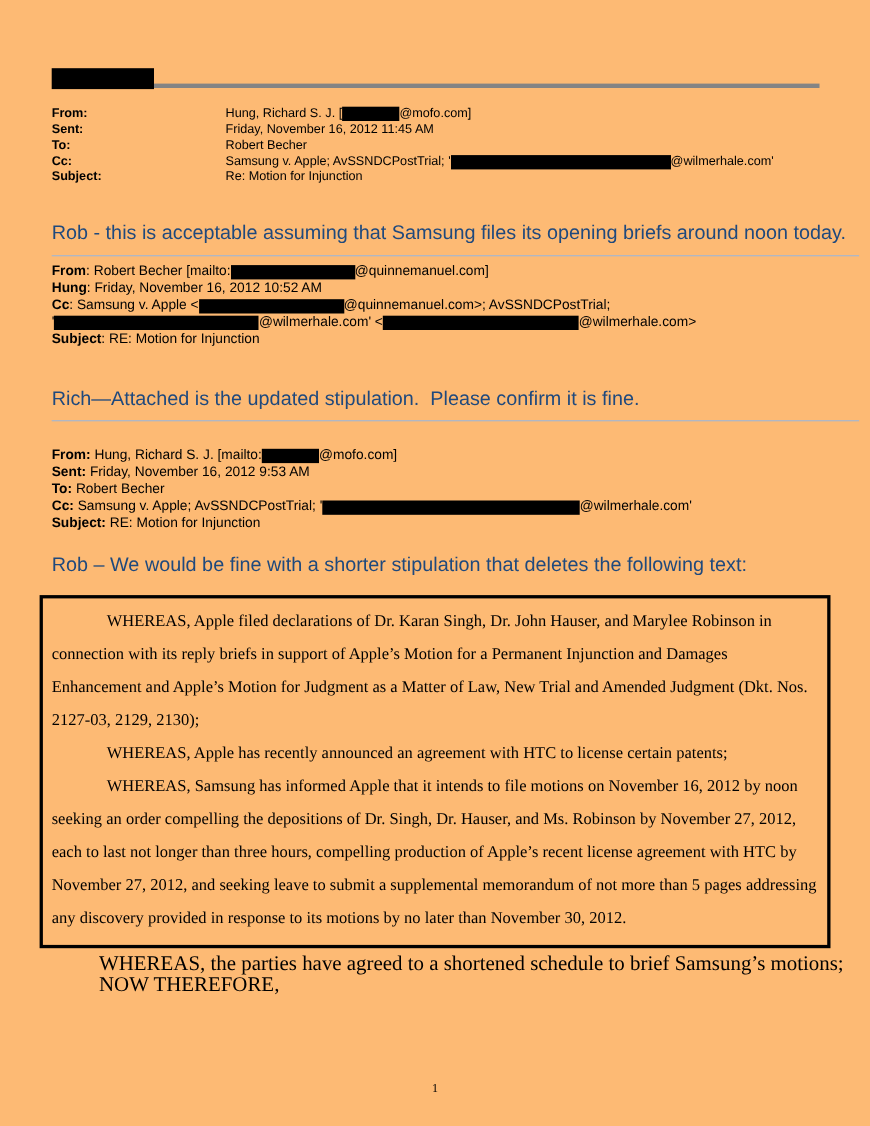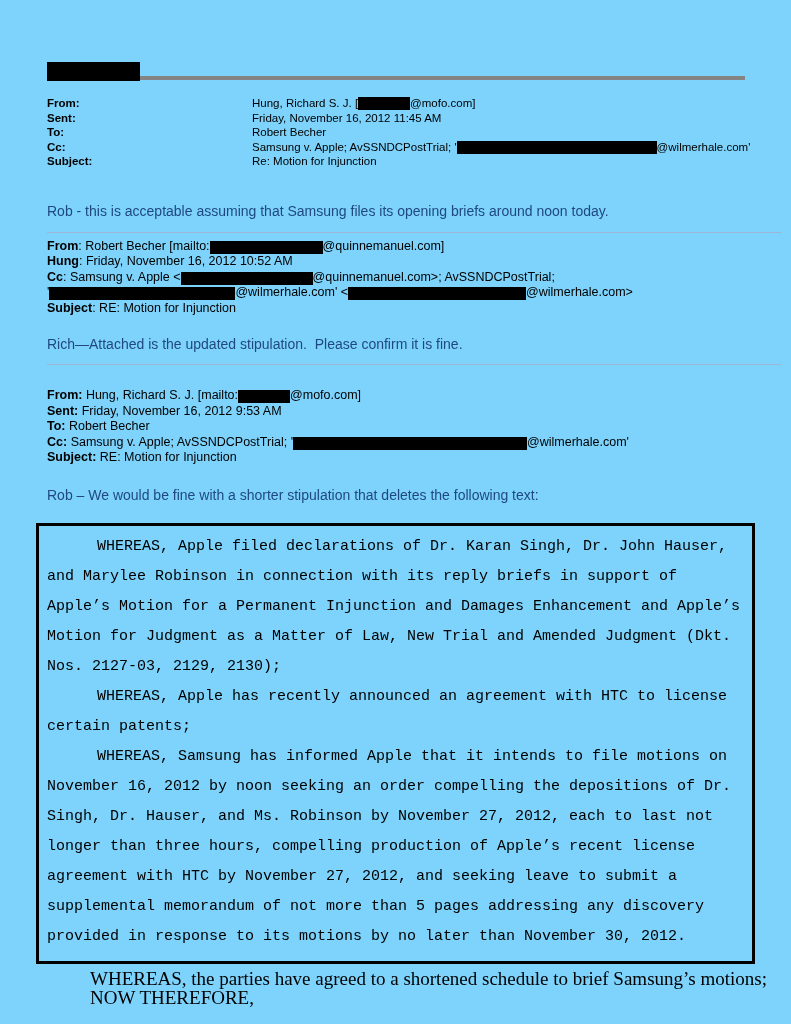--- a/index.html
+++ b/index.html
@@ -1,65 +1,65 @@
 <!DOCTYPE html>
 <html><head>
 <meta charset="utf-8">
 <style>
   html,body{margin:0;padding:0;background:#ffffff;}
   .page{
     position:relative;
     width:791px;height:1024px;
-    background:#7dd3fc;
+    background:#fdba74;
     overflow:hidden;
     box-sizing:border-box;
     padding:62px 10px 0 47px;
     font-family:"Liberation Sans",sans-serif;
     color:#000;
   }
   
   .topbar-row{display:flex;align-items:flex-end;}
   .top-redaction{width:93px;height:19px;background:#000;}
   .gray-rule{flex:1;height:4px;background:#848484;margin-right:36px;margin-bottom:1px;}
 
   
   .hdr1{margin-top:15px;font-size:11.5px;line-height:14.5px;}
   .h1-row{display:flex;}
   .h1-label{width:158px;font-weight:bold;flex:none;}
-  .h1-value{flex:1;white-space:pre-wrap;margin-left:47px;}
+  .h1-value{flex:1;white-space:pre-wrap;}
 
   
   .hdr-inline{font-size:12.5px;line-height:15.5px;}
   .hdr2{margin-top:6px;}
   .hdr3{margin-top:23px;}
   .hline{white-space:pre-wrap;}
   .hlabel{font-weight:bold;}
 
   
-  .msg{color:#1F497D;font-size:14px;line-height:16px;white-space:pre-wrap;}
+  .msg{color:#1F497D;font-size:18px;line-height:16px;white-space:pre-wrap;}
   .msg1{margin-top:34px;}
-  .msg2{margin-top:20px;}
+  .msg2{margin-top:38px;}
   .msg3{margin-top:21px;}
 
   
   .sep{height:1px;background:#9EB6D6;border:0;margin:0;}
   .sep1{margin-top:13px;}
   .sep2{margin-top:12px;}
 
   
   .redaction{display:inline-block;height:13px;background:#000;vertical-align:text-bottom;margin-bottom:-1px;}
 
   
   .stip-box{
     box-sizing:border-box;
     margin-top:20px;margin-left:-11px;
     width:719px;
     border:3px solid #000;
     padding:6px 8px 9px 8px;
-    font-family:Liberation Mono, monospace;
+    font-family:Liberation Serif, serif;
     font-size:15px;line-height:30px;
   }
   .boxpara{text-indent:50px;margin:0;}
 
   .after-box{
     margin-top:5px;margin-left:43px;
     font-family:"Liberation Serif",serif;
     font-size:19px;line-height:19.5px;
   }
 

